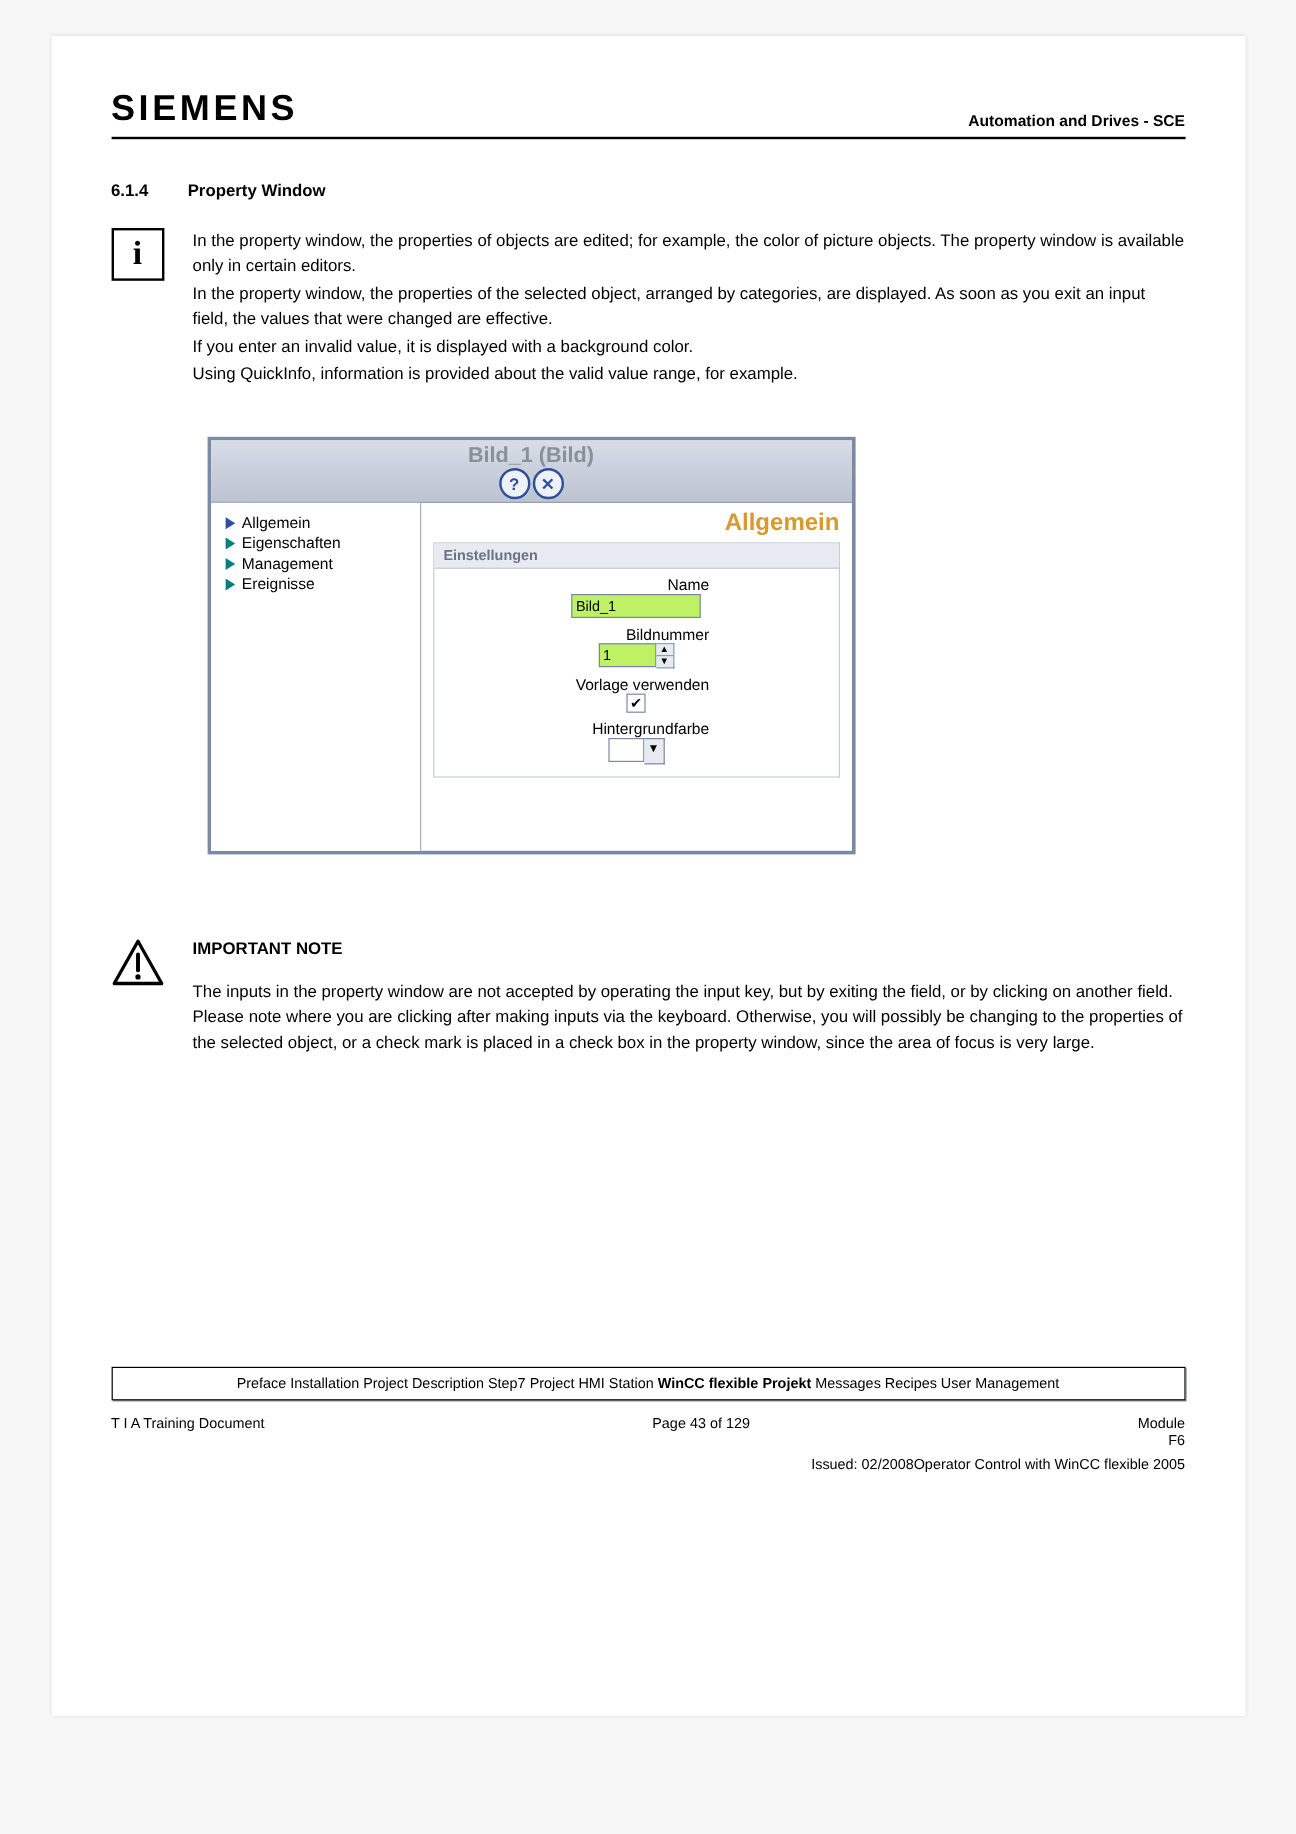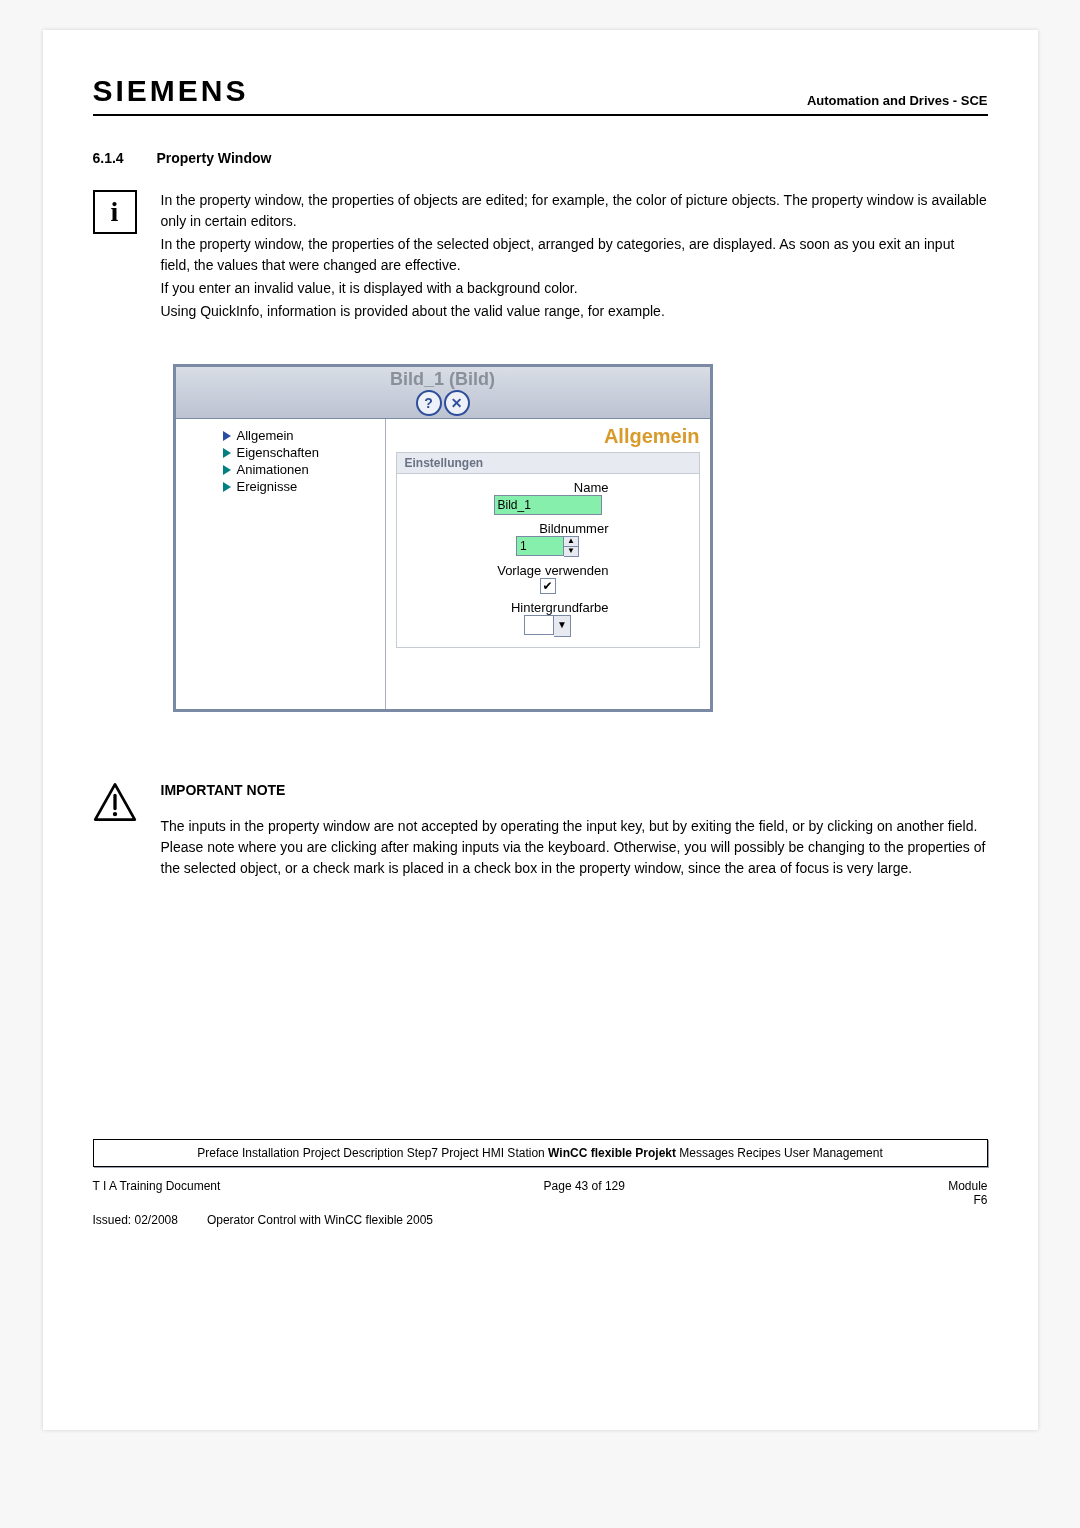--- a/index.html
+++ b/index.html
@@ -96,21 +96,20 @@
     border: 2px solid #2d4e9a;
     display:flex; align-items:center; justify-content:center;
     background:#eef1f8;
     color:#2d4e9a;
     font-weight:bold;
     font-size:14px;
   }
   .pw-body {
     display:flex;
     min-height: 290px;
-    padding-left: 35px;
   }
   .pw-left {
     width: 175px;
     border-right: 1px solid #aab0bd;
     padding: 8px 6px;
     box-sizing:border-box;
     background:#fff;
   }
   .pw-item {
     display:flex;
@@ -163,21 +162,21 @@
     padding:6px 12px 0 12px;
     font-size:13px;
     flex-direction:column;
   }
   .form-row .lbl { width:130px; text-align:right; padding-right:8px; }
   .txt-in {
     width:100px; height:18px;
     border:1px solid #7a8aa5;
     font-size:12px;
     padding:0 3px;
-    background:#86efac;
+    background:#bef264;
   }
   .spin {
     display:flex; align-items:stretch;
   }
   .spin input { width:40px; }
   .spin-btns {
     display:flex; flex-direction:column;
     border:1px solid #7a8aa5;
     border-left:none;
   }
@@ -234,24 +233,23 @@
   .crumb-box .active { font-weight:bold; }
 
   .footer-row {
     display:flex;
     justify-content:space-between;
     font-size:12px;
     margin-top:12px;
   }
   .footer-row2 {
     display:flex;
-    justify-content:flex-start;
+    justify-content:flex-end;
     font-size:12px;
     margin-top:6px;
-    gap:29px;
   }
 </style>
 </head>
 <body>
 
 <div class="page">
 
   <div class="header">
     <div class="logo">SIEMENS</div>
     <div class="header-right">Automation and Drives - SCE</div>
@@ -285,21 +283,21 @@
         <div class="pw-item">
           <span class="arrow-blue"></span>
           <span>Allgemein</span>
         </div>
         <div class="pw-item">
           <span class="arrow-teal"></span>
           <span>Eigenschaften</span>
         </div>
         <div class="pw-item">
           <span class="arrow-teal"></span>
-          <span>Animationen</span>
+          <span>Management</span>
         </div>
         <div class="pw-item">
           <span class="arrow-teal"></span>
           <span>Ereignisse</span>
         </div>
       </div>
       <div class="pw-right">
         <div class="pw-right-title">Allgemein</div>
         <div class="settings-box">
           <div class="settings-head">Einstellungen</div>

